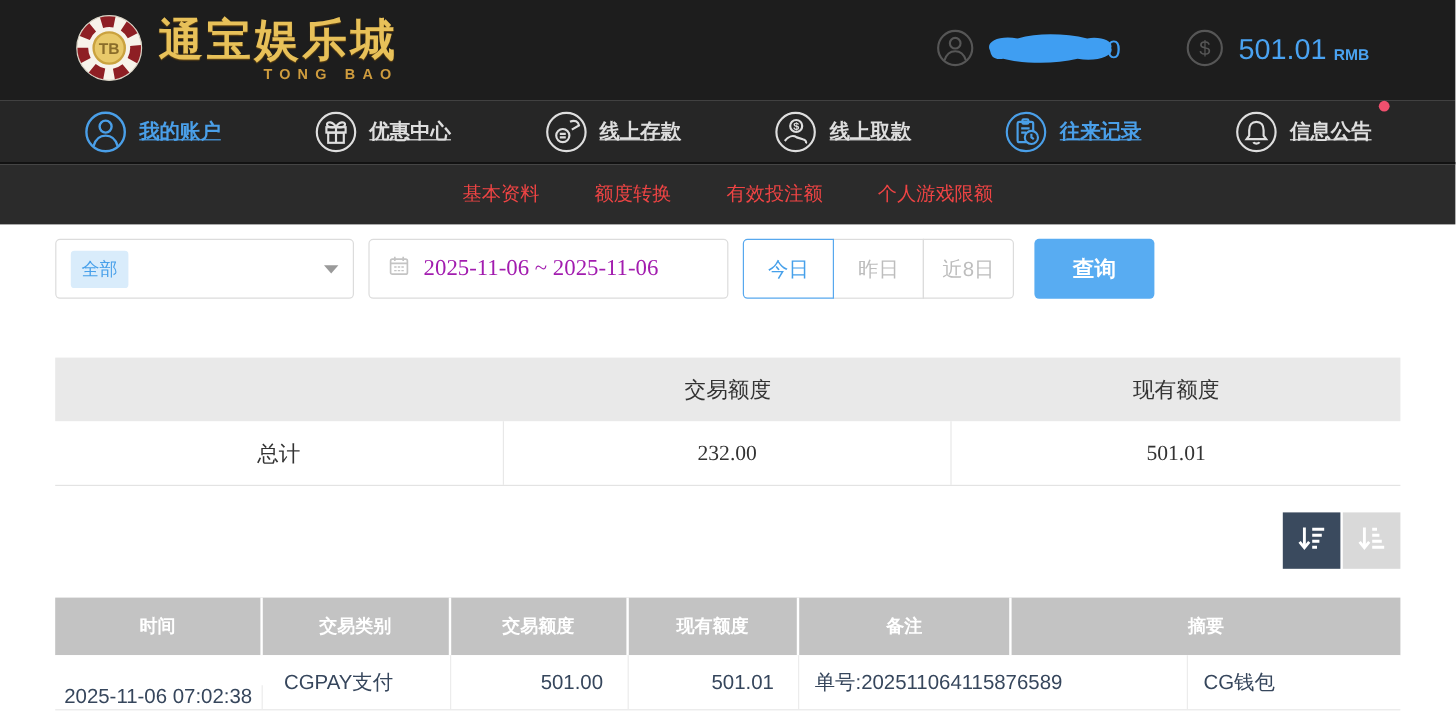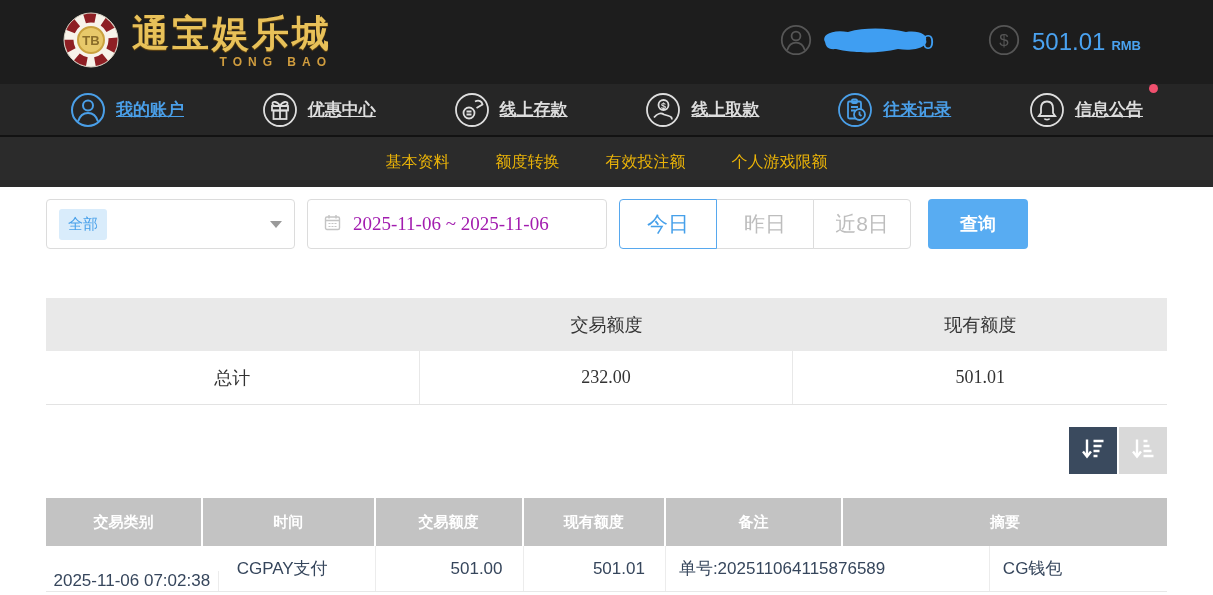--- a/index.html
+++ b/index.html
@@ -28,36 +28,36 @@
   .nav-item { display: flex; align-items: center; gap: 10px; color: #dedede;
     font-size: 17px; font-weight: bold; position: relative; cursor: pointer; text-decoration: underline; }
   .nav-item.active { color: #4a9fe8; }
   .nav-item svg { display: block; }
   .badge-dot { position: absolute; top: -8px; right: -15px; width: 9px; height: 9px;
     border-radius: 50%; background: #f0506e; }
 
   
   .subnav { height: 50px; background: #2b2b2b; display: flex; align-items: center;
     justify-content: center; gap: 46px; }
-  .subnav-item { color: #eab308; font-size: 16px; cursor: pointer; }
+  .subnav-item { color: #ef4444; font-size: 16px; cursor: pointer; }
 
   
   .content { padding: 0 46px; }
   .filters { margin-top: 12px; display: flex; align-items: flex-start; }
   .select-box { width: 249px; height: 50px; border: 1px solid #dcdcdc; border-radius: 4px;
     display: flex; align-items: center; padding: 0 12px; background: #fff; cursor: pointer; }
   .chip { background: #d9ecfb; color: #48a0ea; font-size: 15px; padding: 6px 9px; border-radius: 3px; }
   .caret { margin-left: auto; width: 0; height: 0; border-left: 6px solid transparent;
     border-right: 6px solid transparent; border-top: 7px solid #9a9a9a; }
   .date-box { width: 300px; height: 50px; margin-left: 12px; border: 1px solid #dcdcdc;
     border-radius: 4px; display: flex; align-items: center; padding: 0 16px; gap: 12px; cursor: pointer; }
   .date-text { font-family: "Liberation Serif", serif; font-size: 19px; color: #a21caf; }
   .quick { display: flex; margin-left: 12px; }
-  .quick-btn { width: 98px; height: 50px; border: 1px solid #dcdcdc; background: #fff;
-    display: flex; align-items: center; justify-content: center; font-size: 21px;
+  .quick-btn { width: 76px; height: 50px; border: 1px solid #dcdcdc; background: #fff;
+    display: flex; align-items: center; justify-content: center; font-size: 17px;
     color: #bdbdbd; margin-left: -1px; position: relative; cursor: pointer; }
   .quick-btn:first-child { border-radius: 4px 0 0 4px; margin-left: 0; }
   .quick-btn:last-child { border-radius: 0 4px 4px 0; }
   .quick-btn.active { border-color: #57a8ee; color: #46a0ea; z-index: 2; }
   .search-btn { width: 100px; height: 50px; margin-left: 17px; background: #58acf2; color: #fff;
     font-size: 18px; font-weight: bold; border: none; border-radius: 4px;
     display: flex; align-items: center; justify-content: center; cursor: pointer; }
 
   
   .summary { margin-top: 49px; font-family: "Liberation Serif", serif; }
@@ -272,22 +272,22 @@
           <path d="M7 3.5v16"></path>
           <path d="M3 15.5l4 5 4-5" fill="none"></path>
           <path d="M13.5 5h4M13.5 10h6M13.5 15h8M13.5 20h10"></path>
         </svg>
       </span>
     </button>
   </div>
 
   <div class="records">
     <div class="rec-header">
+      <div class="hcell c1">时间</div>
       <div class="hcell c2">交易类别</div>
-      <div class="hcell c1">时间</div>
       <div class="hcell c3">交易额度</div>
       <div class="hcell c4">现有额度</div>
       <div class="hcell c6">备注</div>
       <div class="hcell c5">摘要</div>
     </div>
     <div class="rec-row">
       <div class="rcell c1 ta-c">2025-11-06 07:02:38</div>
       <div class="rcell c2 ta-l">CGPAY支付</div>
       <div class="rcell c3 ta-r">501.00</div>
       <div class="rcell c4 ta-r">501.01</div>

